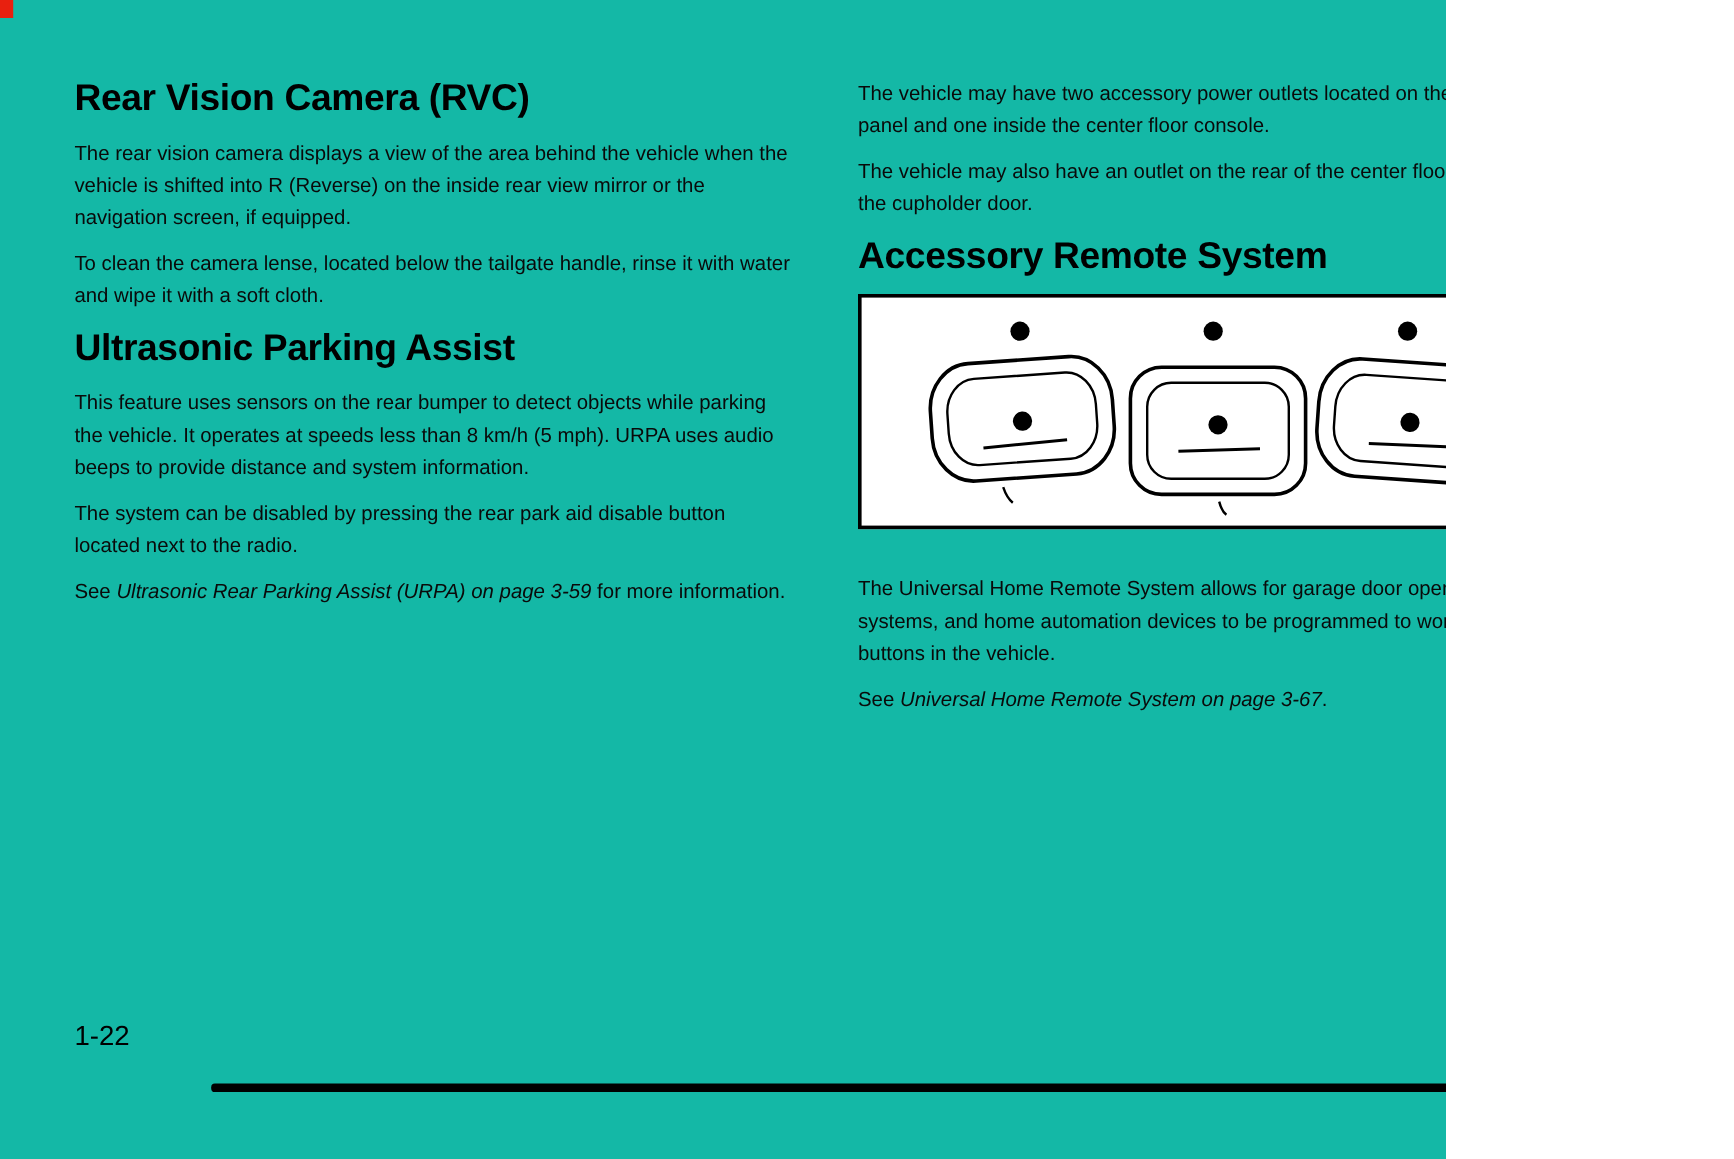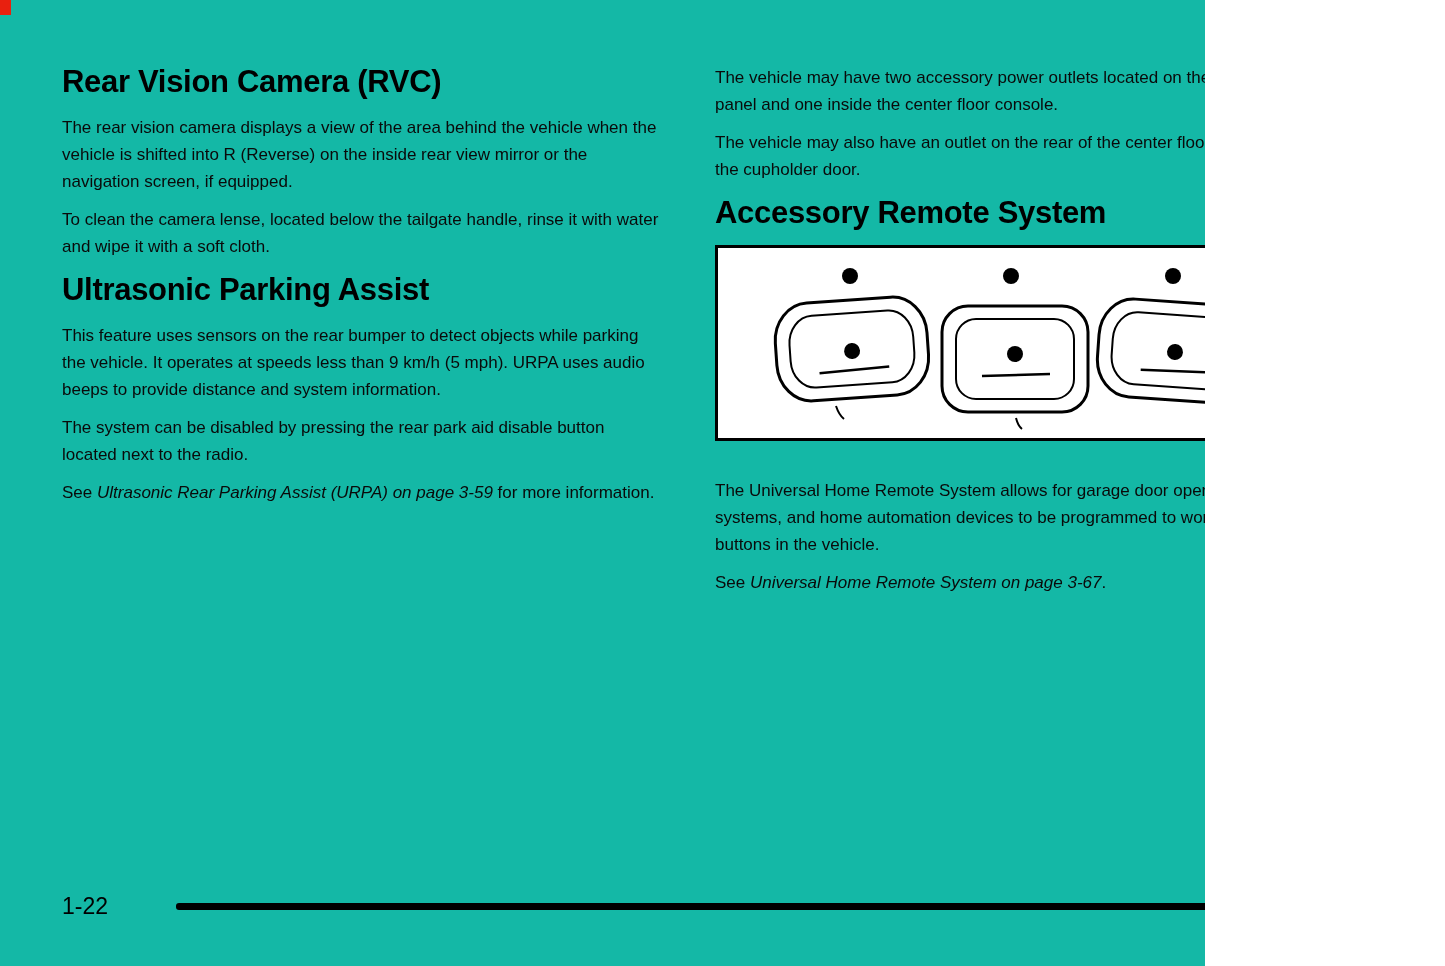--- a/index.html
+++ b/index.html
@@ -41,21 +41,21 @@
     width: 613px;
     height: 196px;
     border: 3px solid #000;
     background: #fff;
     margin: 4px 0 36px 0;
   }
   .figure svg { display: block; width: 607px; height: 190px; }
   .page-number {
     position: absolute;
     left: 62px;
-    top: 893px;
+    top: 850px;
     font-size: 23px;
     color: #000;
   }
   .footer-rule {
     position: absolute;
     left: 176px;
     top: 903px;
     width: 1154px;
     height: 7px;
     background: #000;
@@ -68,21 +68,21 @@
 <div class="page">
 
   <div class="corner-mark"></div>
 
   <div class="col col-left">
     <h1>Rear Vision Camera (RVC)</h1>
     <p>The rear vision camera displays a view of the area behind the vehicle when the vehicle is shifted into R (Reverse) on the inside rear view mirror or the navigation screen, if equipped.</p>
     <p>To clean the camera lense, located below the tailgate handle, rinse it with water and wipe it with a soft cloth.</p>
 
     <h1 class="h-gap">Ultrasonic Parking Assist</h1>
-    <p>This feature uses sensors on the rear bumper to detect objects while parking the vehicle. It operates at speeds less than 9 km/h (5 mph). URPA uses audio beeps to provide distance and system information.</p>
+    <p>This feature uses sensors on the rear bumper to detect objects while parking the vehicle. It operates at speeds less than 8 km/h (5 mph). URPA uses audio beeps to provide distance and system information.</p>
     <p>The system can be disabled by pressing the rear park aid disable button located next to the radio.</p>
     <p class="see"><span>See </span><em>Ultrasonic Rear Parking Assist (URPA) on page 3-59</em><span> for more information.</span></p>
   </div>
 
   <div class="col col-right">
     <p>The vehicle may have two accessory power outlets located on the instrument panel and one inside the center floor console.</p>
     <p>The vehicle may also have an outlet on the rear of the center floor console above the cupholder door.</p>
 
     <h1 class="h-gap">Accessory Remote System</h1>
 

